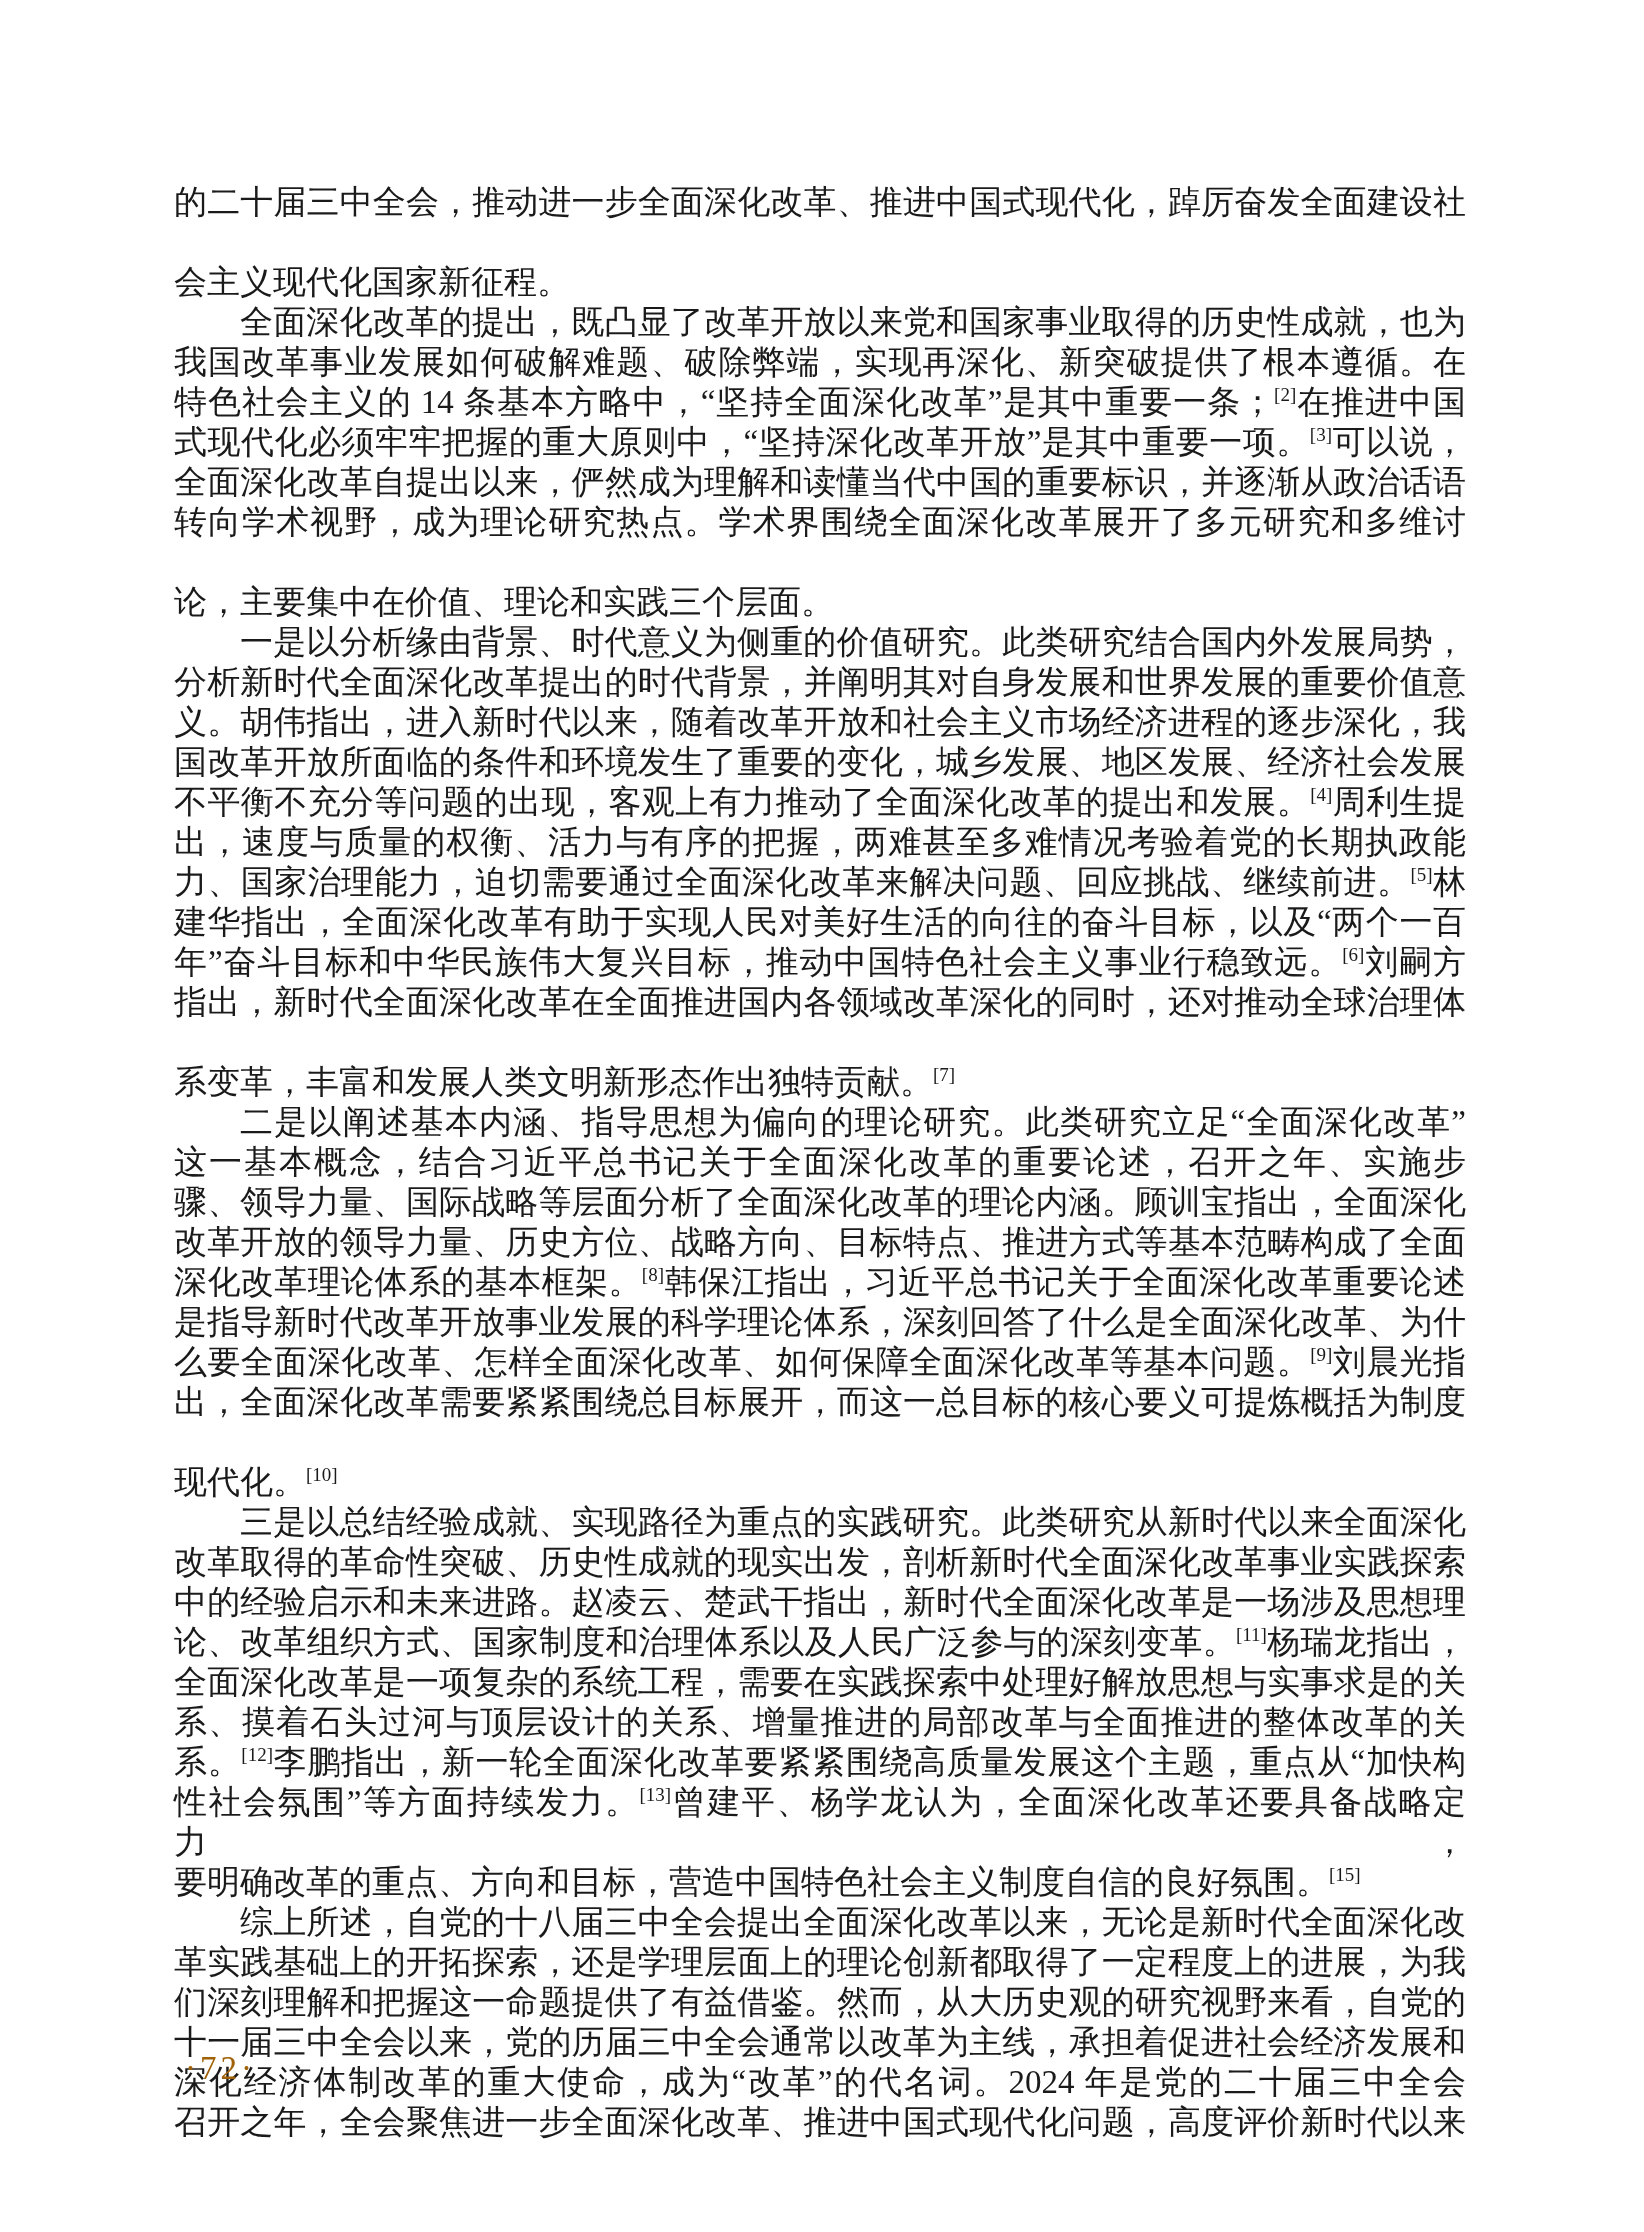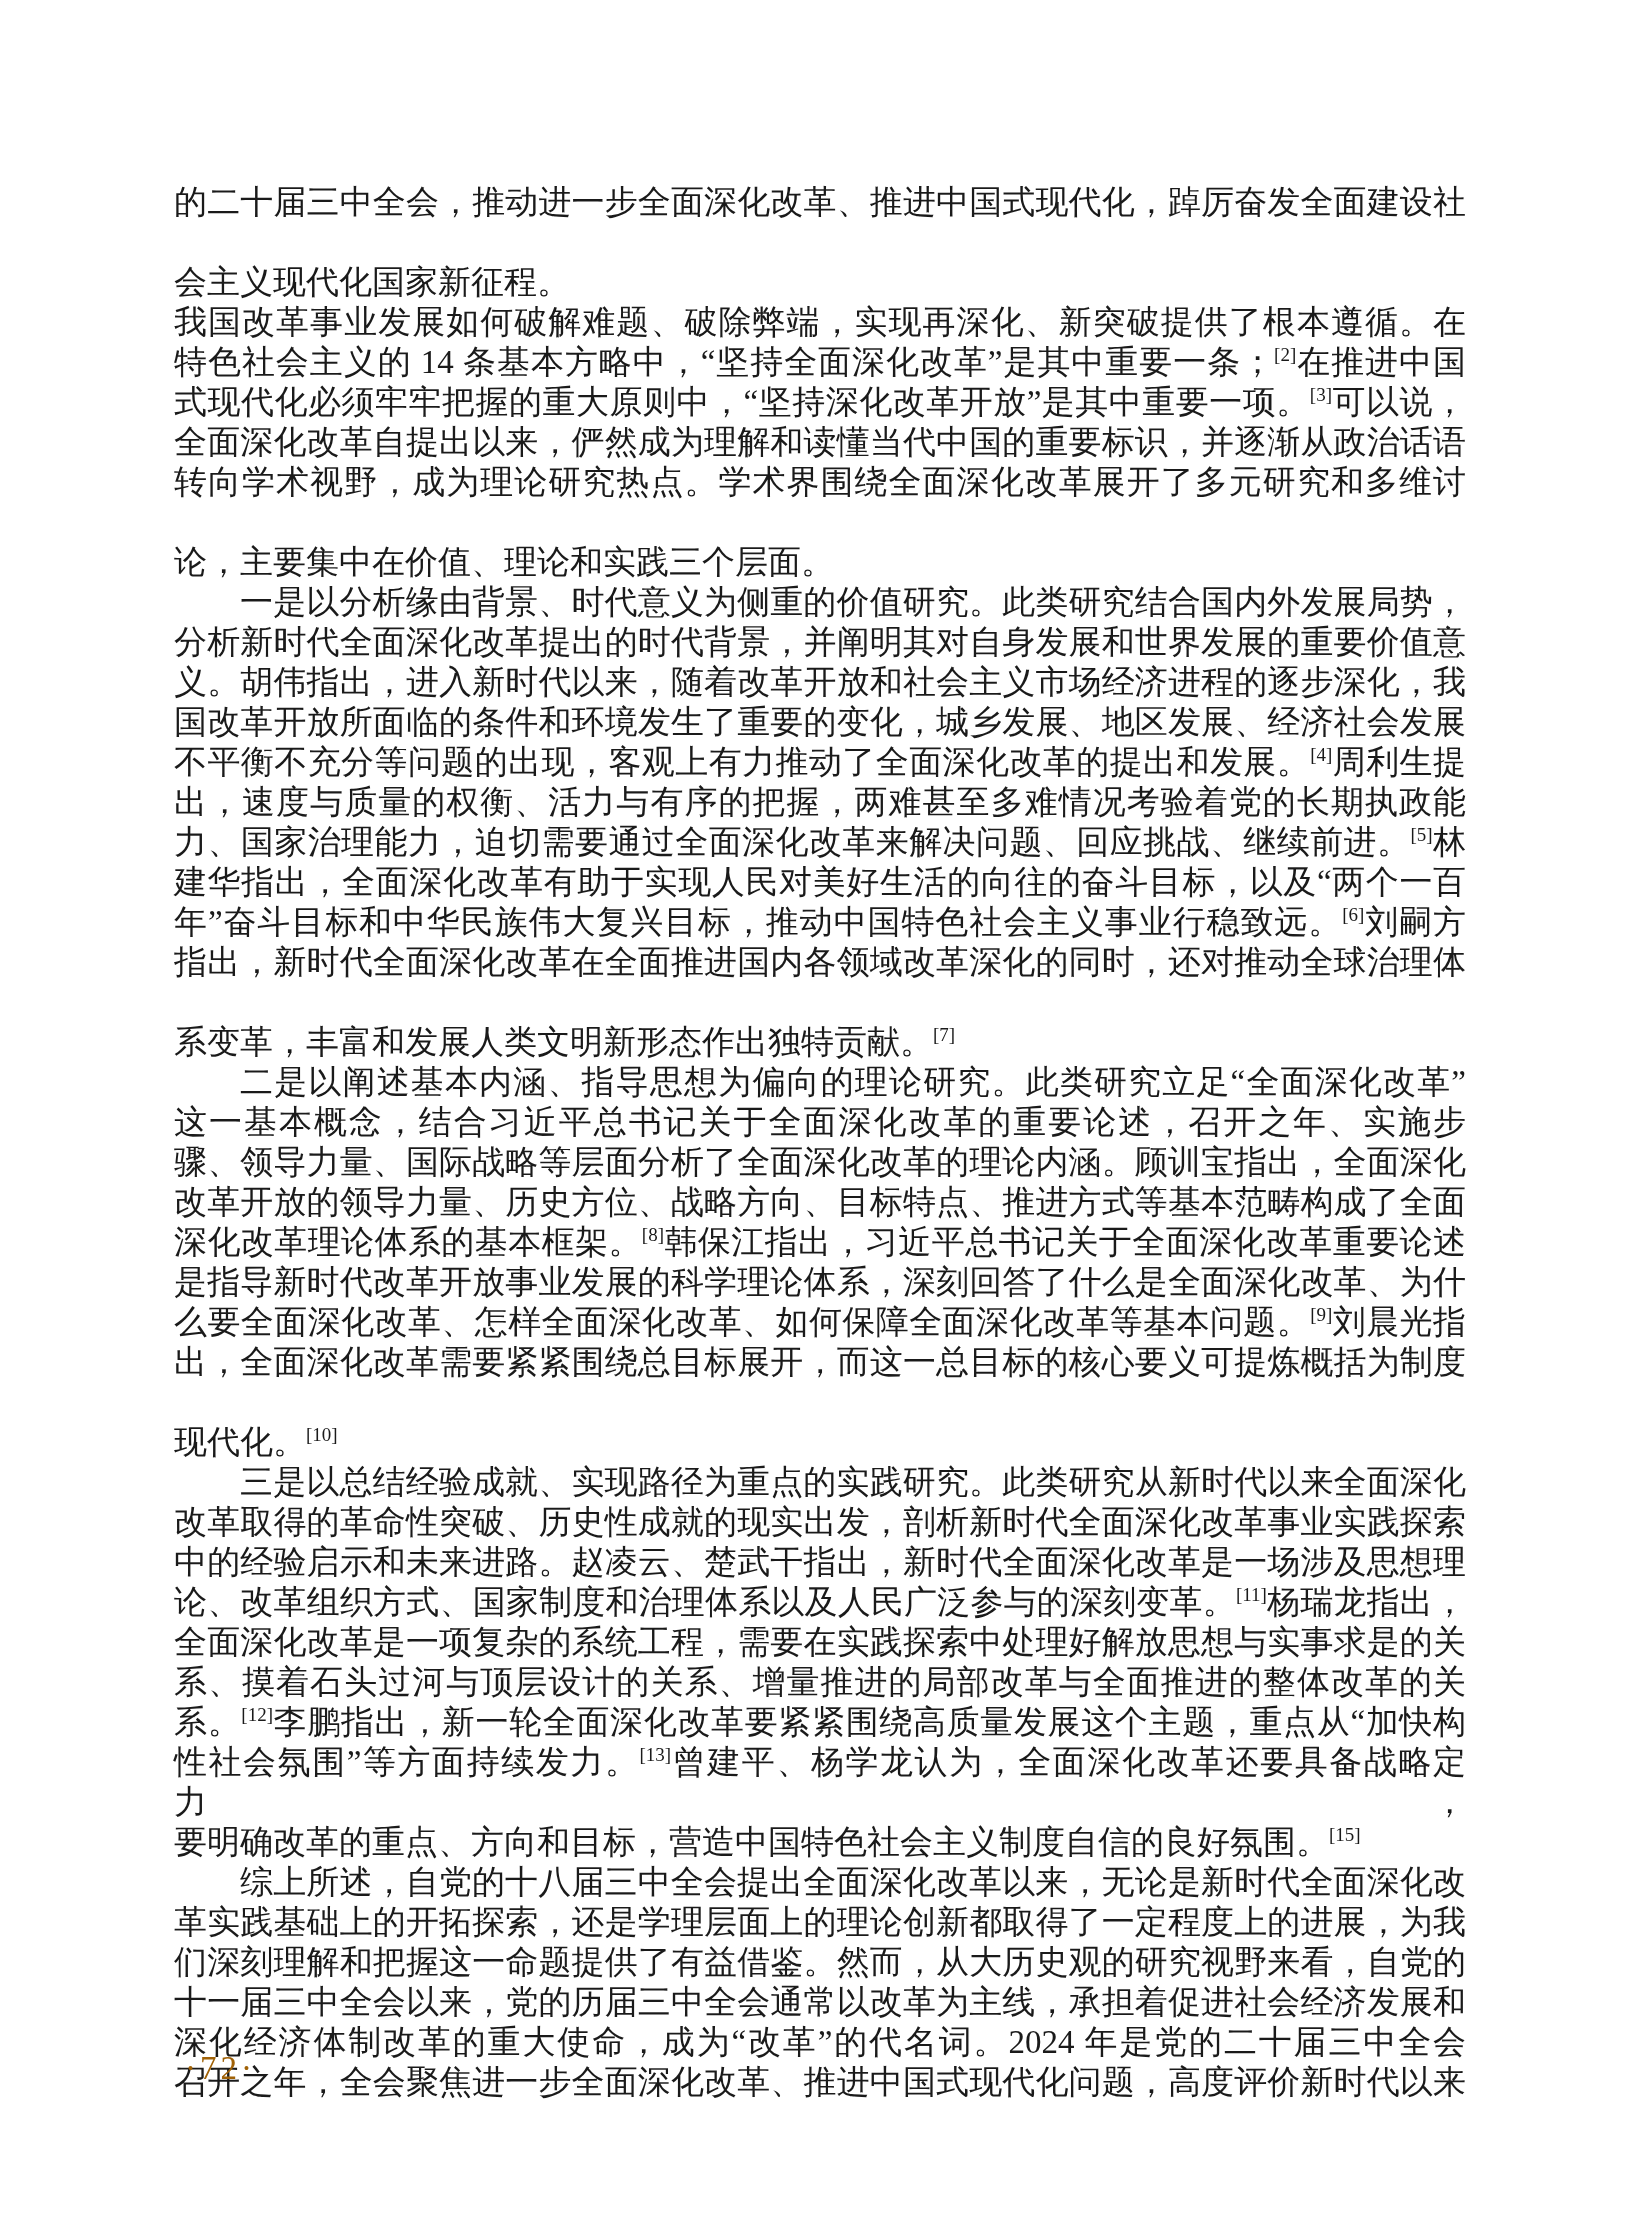--- a/index.html
+++ b/index.html
@@ -57,20 +57,21 @@
 </head>
 <body>
 
 <div class="page">
   <div class="article">
       <div class="para">
         <div class="line">的二十届三中全会，推动进一步全面深化改革、推进中国式现代化，踔厉奋发全面建设社</div>
         <div class="line last">会主义现代化国家新征程。</div>
       </div>
       <div class="para">
+        <div class="line indent">全面深化改革的提出，既凸显了改革开放以来党和国家事业取得的历史性成就，也为</div>
         <div class="line">我国改革事业发展如何破解难题、破除弊端，实现再深化、新突破提供了根本遵循。在</div>
         <div class="line">特色社会主义的 14 条基本方略中，“坚持全面深化改革”是其中重要一条；<sup class="cite">[2]</sup>在推进中国</div>
         <div class="line">式现代化必须牢牢把握的重大原则中，“坚持深化改革开放”是其中重要一项。<sup class="cite">[3]</sup>可以说，</div>
         <div class="line">全面深化改革自提出以来，俨然成为理解和读懂当代中国的重要标识，并逐渐从政治话语</div>
         <div class="line">转向学术视野，成为理论研究热点。学术界围绕全面深化改革展开了多元研究和多维讨</div>
         <div class="line last">论，主要集中在价值、理论和实践三个层面。</div>
       </div>
       <div class="para">
         <div class="line indent">一是以分析缘由背景、时代意义为侧重的价值研究。此类研究结合国内外发展局势，</div>
         <div class="line">分析新时代全面深化改革提出的时代背景，并阐明其对自身发展和世界发展的重要价值意</div>

